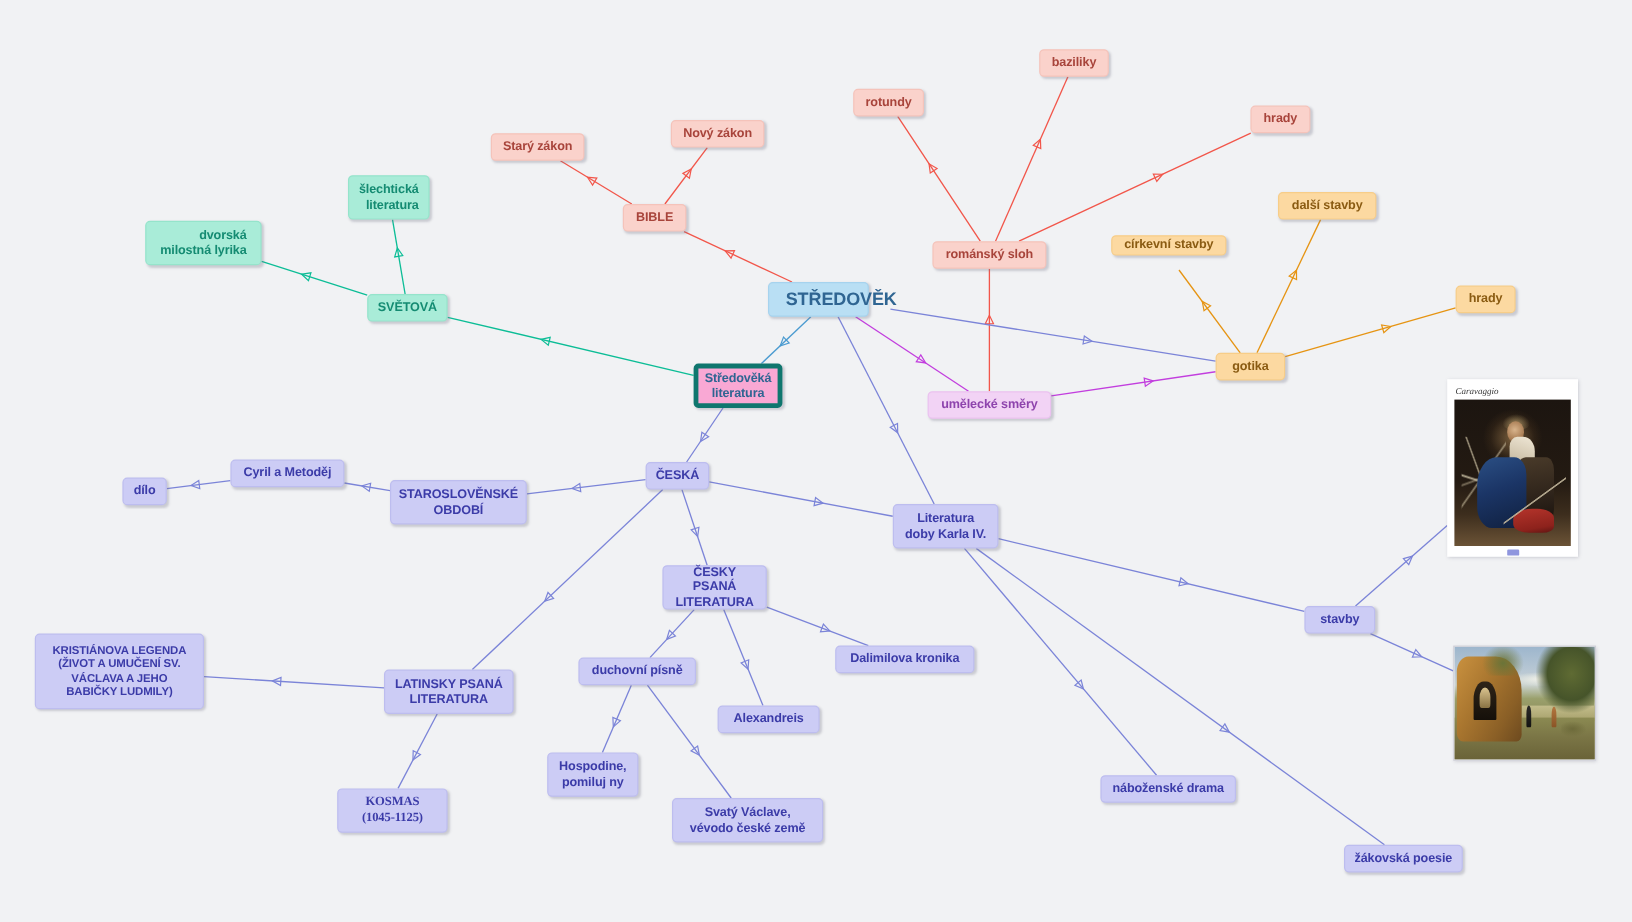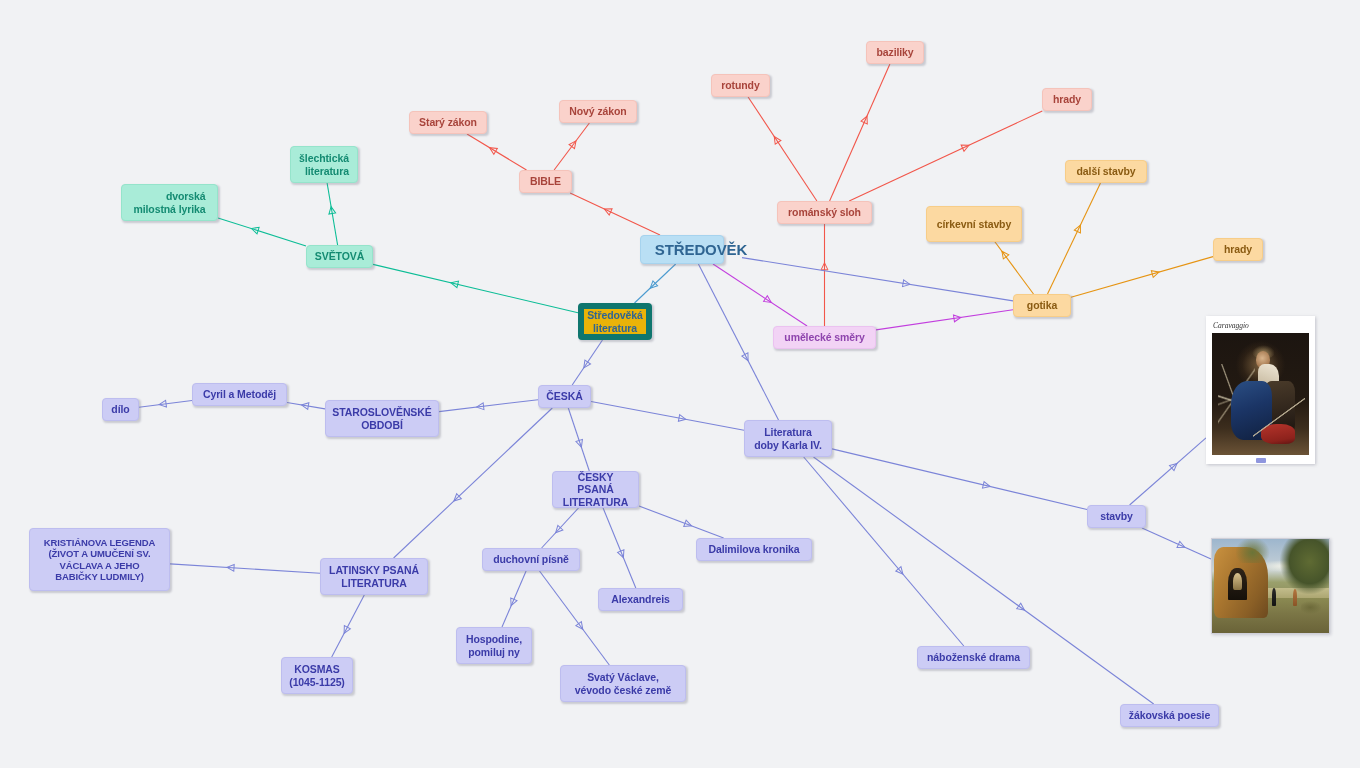--- a/index.html
+++ b/index.html
@@ -32,21 +32,21 @@
     letter-spacing: -0.1px;
     display: flex;
     align-items: center;
     justify-content: center;
     padding: 3px 7px;
     box-shadow: 1.5px 1.5px 2px rgba(120,120,140,0.33);
     white-space: pre-line;
   }
   
   .t-center { background: #b9dff4; color: #2f6592; border: 1px solid #a6d3ee; }
-  .t-blue   { background: #eab308; color: #2f6592; border: 6px solid #0f766e; }
+  .t-blue   { background: #f9a8d4; color: #2f6592; border: 4px solid #0f766e; }
   .t-red    { background: #fad2cb; color: #a8443b; border: 1px solid #f5c3ba; }
   .t-orange { background: #fcd9a1; color: #8a5b12; border: 1px solid #f7cd88; }
   .t-teal   { background: #a9ecd8; color: #148b72; border: 1px solid #95e4cb; text-align: right; }
   .t-violet { background: #f2d3f5; color: #8e44ad; border: 1px solid #ebc2f0; }
   .t-lav    { background: #ccccf5; color: #3b3ba8; border: 1px solid #bdbdef; }
 
   .fs-center { font-size: 15px; }
   .fs-mid  { font-size: 10.5px; }
   .fs-sm   { font-size: 9.5px; }
 
@@ -343,21 +343,21 @@
   <div id="nodes-layer">
       <div class="node t-center fs-center" style="left: 640px; top: 235px; width: 84px; height: 29px; padding-left: 45px;"><span>STŘEDOVĚK</span></div>
       <div class="node t-red fs-mid" style="left: 519px; top: 170px; width: 53px; height: 23px;"><span>BIBLE</span></div>
       <div class="node t-red fs-mid" style="left: 409px; top: 111px; width: 78px; height: 23px;"><span>Starý zákon</span></div>
       <div class="node t-red fs-mid" style="left: 559px; top: 100px; width: 78px; height: 23px;"><span>Nový zákon</span></div>
       <div class="node t-red fs-mid" style="left: 777px; top: 201px; width: 95px; height: 23px;"><span>románský sloh</span></div>
       <div class="node t-red fs-mid" style="left: 711px; top: 74px; width: 59px; height: 23px;"><span>rotundy</span></div>
       <div class="node t-red fs-mid" style="left: 866px; top: 41px; width: 58px; height: 23px;"><span>baziliky</span></div>
       <div class="node t-red fs-mid" style="left: 1042px; top: 88px; width: 50px; height: 23px;"><span>hrady</span></div>
       <div class="node t-orange fs-mid" style="left: 1013px; top: 294px; width: 58px; height: 23px;"><span>gotika</span></div>
-      <div class="node t-orange fs-mid" style="left: 926px; top: 206px; width: 96px; height: 36px;"><span>církevní stavby</span></div>
+      <div class="node t-orange fs-mid" style="left: 926px; top: 196px; width: 96px; height: 17px;"><span>církevní stavby</span></div>
       <div class="node t-orange fs-mid" style="left: 1065px; top: 160px; width: 82px; height: 23px;"><span>další stavby</span></div>
       <div class="node t-orange fs-mid" style="left: 1213px; top: 238px; width: 50px; height: 23px;"><span>hrady</span></div>
       <div class="node t-violet fs-mid" style="left: 773px; top: 326px; width: 103px; height: 23px;"><span>umělecké směry</span></div>
       <div class="node t-teal fs-mid" style="left: 306px; top: 245px; width: 67px; height: 23px;"><span>SVĚTOVÁ</span></div>
       <div class="node t-teal fs-mid" style="left: 290px; top: 146px; width: 68px; height: 37px;"><span>šlechtická
 literatura</span></div>
       <div class="node t-teal fs-mid" style="left: 121px; top: 184px; width: 97px; height: 37px;"><span>dvorská
 milostná lyrika</span></div>
       <div class="node t-blue fs-mid" style="left: 578px; top: 303px; width: 74px; height: 37px;"><span>Středověká
 literatura</span></div>
@@ -365,21 +365,21 @@
       <div class="node t-lav fs-mid" style="left: 325px; top: 400px; width: 114px; height: 37px;"><span>STAROSLOVĚNSKÉ
 OBDOBÍ</span></div>
       <div class="node t-lav fs-mid" style="left: 192px; top: 383px; width: 95px; height: 23px;"><span>Cyril a Metoděj</span></div>
       <div class="node t-lav fs-mid" style="left: 102px; top: 398px; width: 37px; height: 23px;"><span>dílo</span></div>
       <div class="node t-lav fs-mid" style="left: 320px; top: 558px; width: 108px; height: 37px;"><span>LATINSKY PSANÁ
 LITERATURA</span></div>
       <div class="node t-lav fs-sm" style="left: 29px; top: 528px; width: 141px; height: 63px;"><span>KRISTIÁNOVA LEGENDA
 (ŽIVOT A UMUČENÍ SV.
 VÁCLAVA A JEHO
 BABIČKY LUDMILY)</span></div>
-      <div class="node t-lav fs-mid" style="left: 281px; top: 657px; width: 72px; height: 37px;"><span>KOSMAS
+      <div class="node t-lav fs-mid" style="left: 281px; top: 657px; width: 92px; height: 37px; font-family: Liberation Serif, serif;"><span>KOSMAS
 (1045-1125)</span></div>
       <div class="node t-lav fs-mid" style="left: 552px; top: 471px; width: 87px; height: 37px;"><span>ČESKY PSANÁ
 LITERATURA</span></div>
       <div class="node t-lav fs-mid" style="left: 482px; top: 548px; width: 98px; height: 23px;"><span>duchovní písně</span></div>
       <div class="node t-lav fs-mid" style="left: 456px; top: 627px; width: 76px; height: 37px;"><span>Hospodine,
 pomiluj ny</span></div>
       <div class="node t-lav fs-mid" style="left: 560px; top: 665px; width: 126px; height: 37px;"><span>Svatý Václave,
 vévodo české země</span></div>
       <div class="node t-lav fs-mid" style="left: 598px; top: 588px; width: 85px; height: 23px;"><span>Alexandreis</span></div>
       <div class="node t-lav fs-mid" style="left: 696px; top: 538px; width: 116px; height: 23px;"><span>Dalimilova kronika</span></div>

